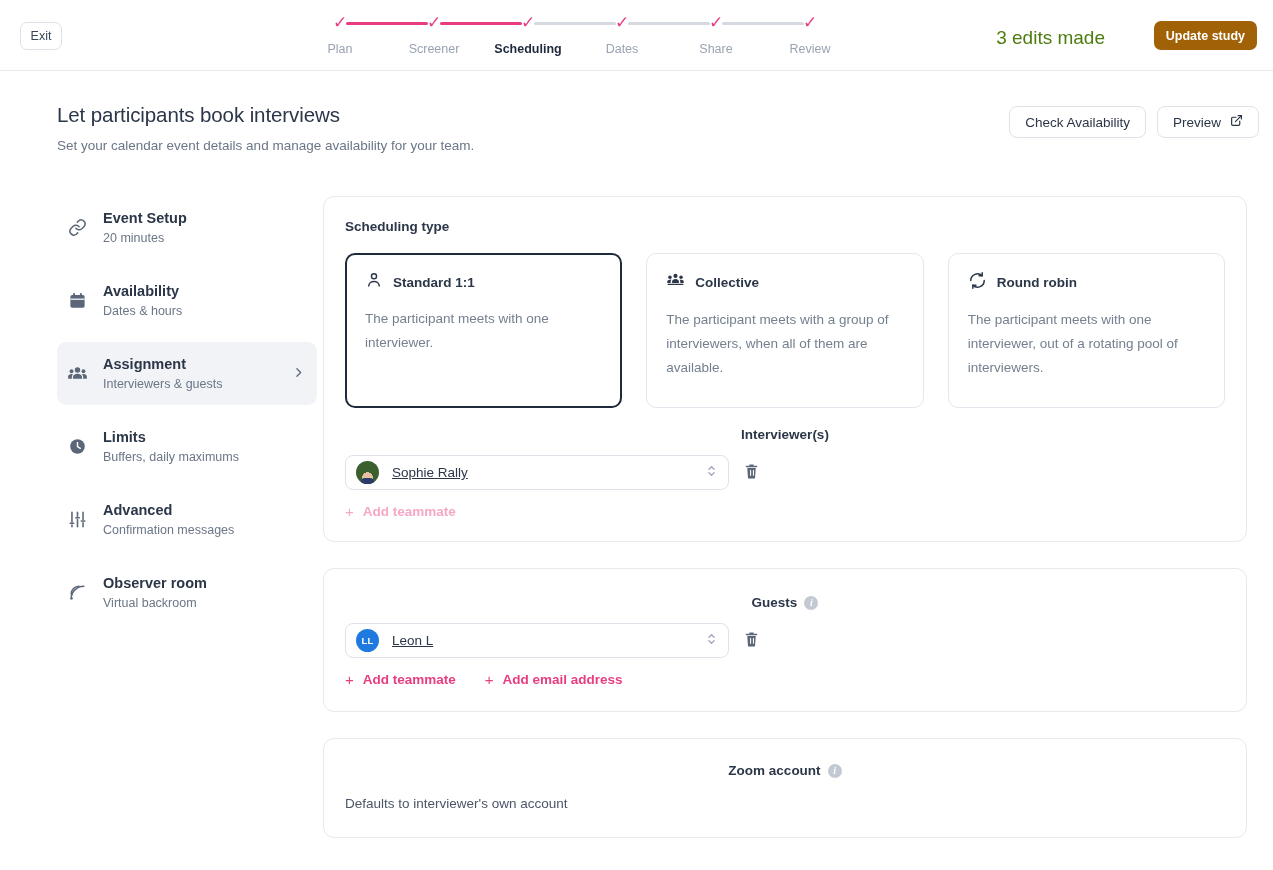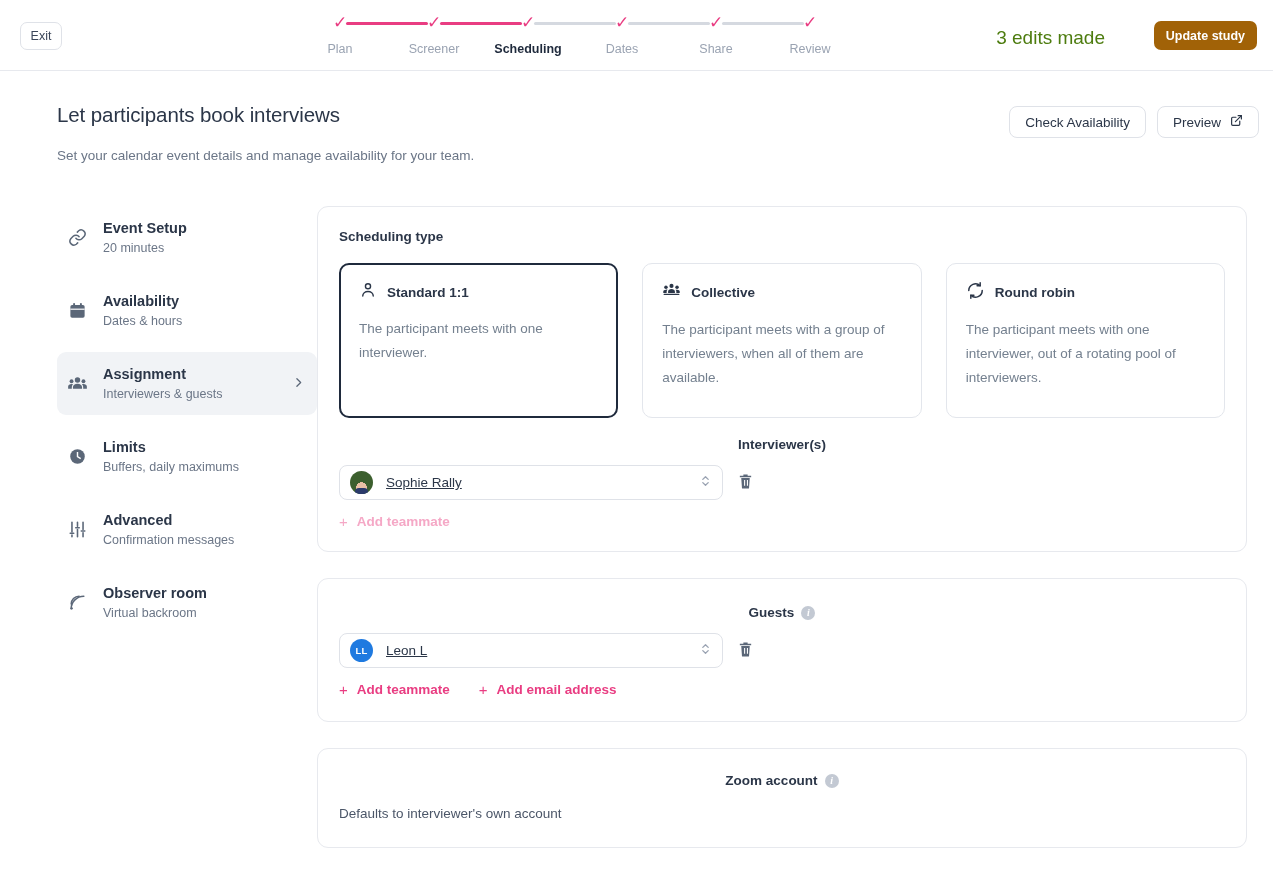--- a/index.html
+++ b/index.html
@@ -65,21 +65,21 @@
     background: #a16207; color: #fff;
     border: none; border-radius: 7px;
     font-size: 12.5px; font-weight: 600;
     display: flex; align-items: center;
     cursor: pointer;
   }
 
   
   .page-head { position: relative; padding: 32px 0 0 57px; }
   .page-title { font-size: 20.5px; font-weight: 400; color: #2b3648; letter-spacing: -.1px; }
-  .page-sub { margin-top: 21px; font-size: 13.5px; color: #6b7687; }
+  .page-sub { margin-top: 11px; font-size: 13.5px; color: #6b7687; }
   .head-actions { position: absolute; right: 14px; top: 35px; display: flex; gap: 11px; margin-left: 8px; }
   .ghost-btn {
     height: 32px; padding: 0 15px;
     border: 1px solid #dfe2e8; border-radius: 8px;
     background: #fff; font-size: 13.5px; color: #2b3648;
     display: flex; align-items: center; gap: 9px;
     cursor: pointer;
   }
 
   
@@ -96,21 +96,21 @@
     margin-bottom: 10px;
   }
   .side-item.active { background: #f1f3f6; }
   .side-ic { width: 22px; flex: 0 0 22px; display: flex; align-items: center; justify-content: center; color: #5b6778; }
   .side-txt { display: flex; flex-direction: column; }
   .side-title { font-size: 14.5px; font-weight: 600; color: #2b3648; line-height: 18px; }
   .side-sub { font-size: 12.5px; color: #6b7687; margin-top: 3px; line-height: 16px; }
   .side-chev { position: absolute; right: 12px; top: 50%; transform: translateY(-50%); color: #5b6778; }
 
   
-  .main { flex: 1; padding-right: 26px; }
+  .main { flex: 1; padding-right: 26px; margin-left: 6px; }
   .panel {
     border: 1px solid #e7e9ee;
     border-radius: 11px;
     background: #fff;
     padding: 22px 21px;
     margin-bottom: 26px;
   }
   .panel-label { font-size: 13.5px; font-weight: 700; color: #2b3648; }
 
   .type-grid { display: flex; gap: 24px; margin-top: 19px; }

